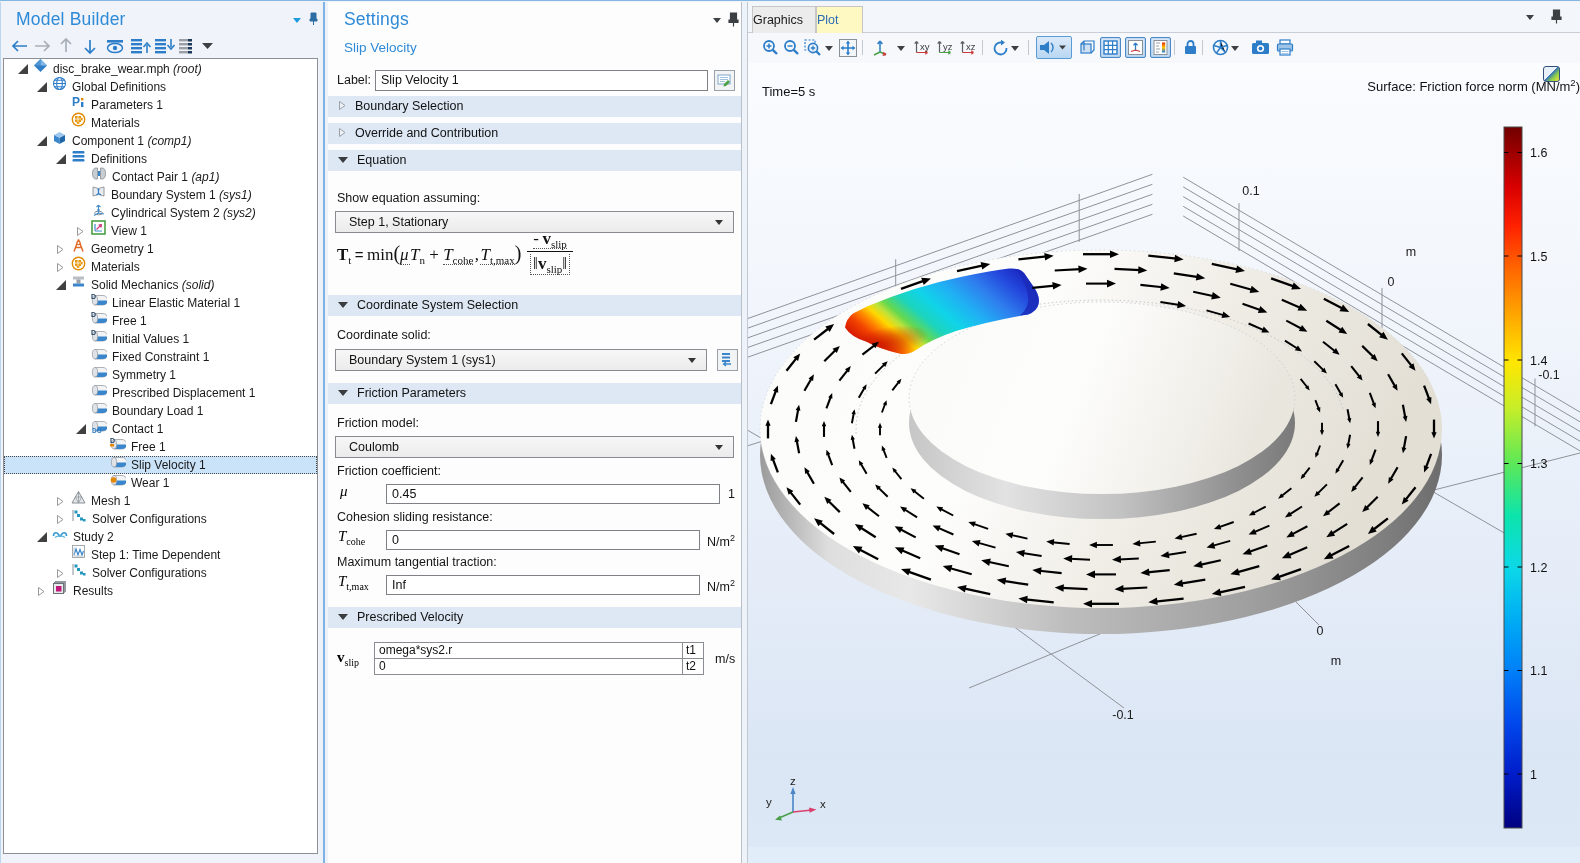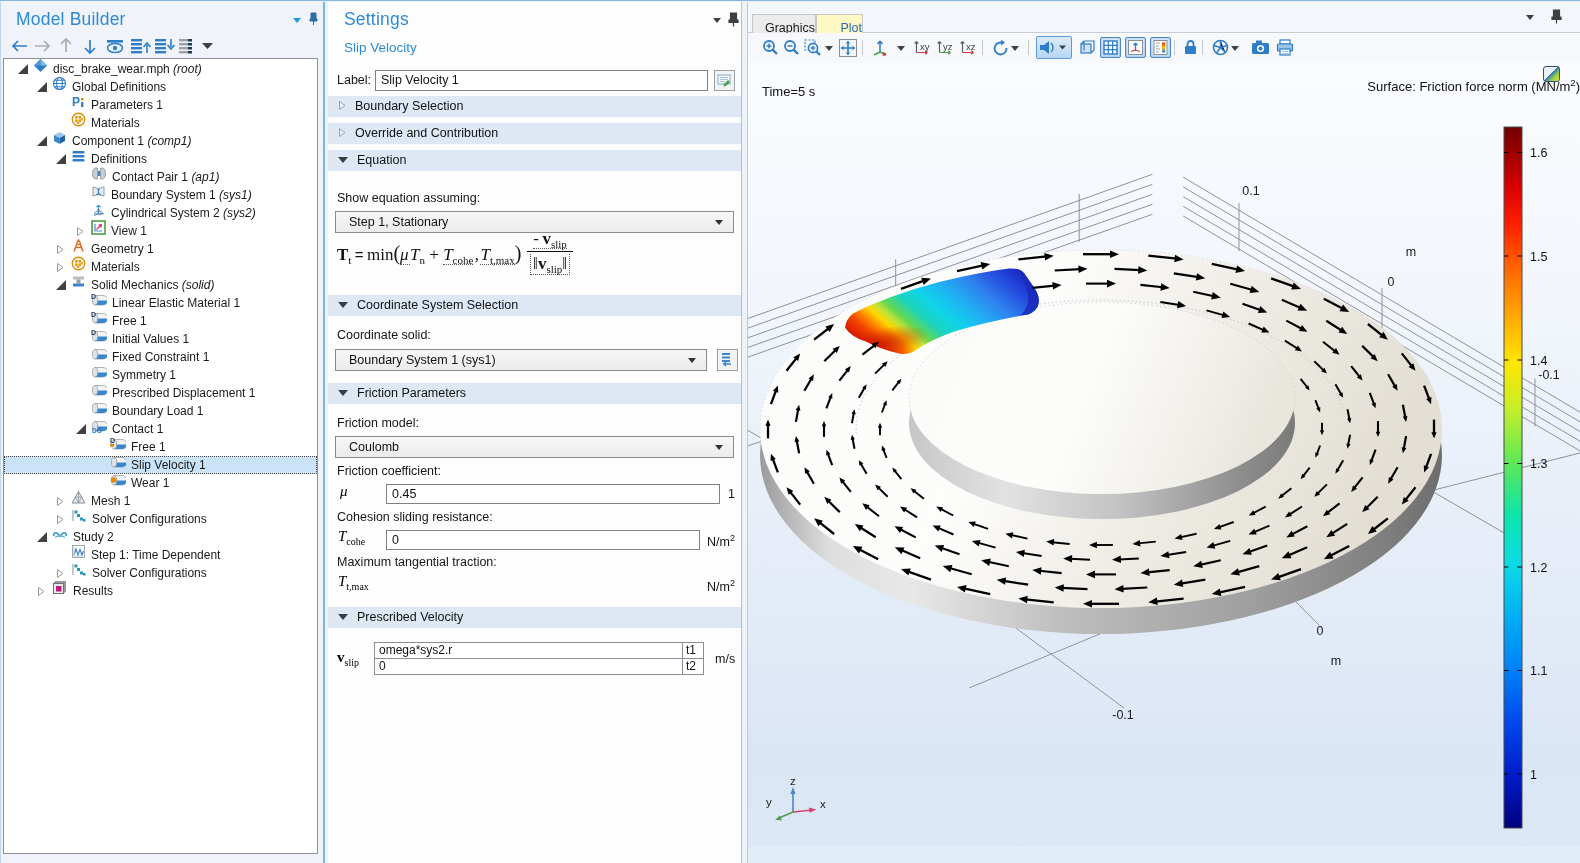--- a/index.html
+++ b/index.html
@@ -23,21 +23,21 @@
 .triD{width:0;height:0;border-left:5px solid transparent;border-right:5px solid transparent;border-top:6px solid #3a3d40}
 .lab{position:absolute;font-size:12.5px;color:#151515}
 .inp{position:absolute;background:#fff;border:1px solid #7e8287;font-size:12.5px;color:#111;padding:0 0 0 5px;line-height:18px}
 .dd{position:absolute;border:1px solid #888c91;background:linear-gradient(#f7f7f7,#ebebeb);font-size:12.5px;color:#111;line-height:20px;padding-left:13px}
 .dd:after{content:"";position:absolute;right:10px;top:8px;border-left:4.5px solid transparent;border-right:4.5px solid transparent;border-top:5px solid #333}
 .ser{font-family:"Liberation Serif",serif}
 .unit{position:absolute;font-size:12.5px;color:#151515}
 
 #pG{position:absolute;left:748px;top:1px;width:832px;height:862px;background:#f6f8fc}
 #tabs{position:absolute;left:0;top:0;width:832px;height:31px;background:#f3f6fa;border-bottom:1px solid #c9ced6}
-.tab{position:absolute;top:12px;height:28px;font-size:12.5px;line-height:26px;text-align:right}
+.tab{position:absolute;top:4px;height:28px;font-size:12.5px;line-height:26px;text-align:left}
 #gtb{position:absolute;left:0;top:31px;width:832px;height:30px;background:#f6f8fc}
 #canvas{position:absolute;left:0;top:61px;width:832px;height:784px;background:linear-gradient(#fafcfe 0%,#f2f6fc 30%,#e6edf8 62%,#dbe6f5 88%,#dde8f6 100%)}
 #gfoot{position:absolute;left:0;top:845px;width:832px;height:17px;background:#e2edfa;border-bottom:1px solid #b8cfe6}
 .ticon{position:absolute;top:6px;width:17px;height:17px}
 .gsep{position:absolute;top:7px;width:1px;height:15px;background:#c4c9d0}
 .vc{border:1px solid #8a8e94;background:#fff;font-size:12px;height:17px;line-height:15px;padding-left:4px;color:#111}.vt{border-left:none;padding-left:3px}
 </style></head><body>
 
 <div id="pL">
  <div class="abs ptitle" style="left:15px;top:7px">Model Builder</div>
@@ -346,20 +346,21 @@
 <div class="abs lab" style="left:9px;top:462px">Friction coefficient:</div>
 <div class="abs ser" style="left:12px;top:481px;font-size:15px;font-style:italic">μ</div>
 <div class="inp" style="left:58px;top:482px;width:334px;height:20px">0.45</div>
 <div class="unit" style="left:400px;top:485px">1</div>
 <div class="abs lab" style="left:9px;top:508px">Cohesion sliding resistance:</div>
 <div class="abs ser" style="left:10px;top:526px;font-size:15px"><i>T</i><sub style="font-size:10px">cohe</sub></div>
 <div class="inp" style="left:58px;top:528px;width:314px;height:20px">0</div>
 <div class="unit" style="left:379px;top:531px">N/m<sup style="font-size:9px">2</sup></div>
 <div class="abs lab" style="left:9px;top:553px">Maximum tangential traction:</div>
 <div class="abs ser" style="left:10px;top:571px;font-size:15px"><i>T</i><sub style="font-size:10px">t,max</sub></div>
+<div class="inp" style="left:58px;top:573px;width:314px;height:20px">Inf</div>
 <div class="unit" style="left:379px;top:576px">N/m<sup style="font-size:9px">2</sup></div>
 <div class="sec" style="top:605px"><span class="tri triD"></span>Prescribed Velocity</div>
 <div class="abs ser" style="left:9px;top:647px;font-size:15px"><b>v</b><sub style="font-size:10px">slip</sub></div>
 <div class="abs" style="left:46px;top:640px">
       <div style="display:flex">
         <div class="vc" style="width:309px">omega*sys2.r</div>
         <div class="vc vt" style="width:21px">t1</div>
       </div>
       <div style="display:flex;margin-top:-1px">
         <div class="vc" style="width:309px">0</div>

